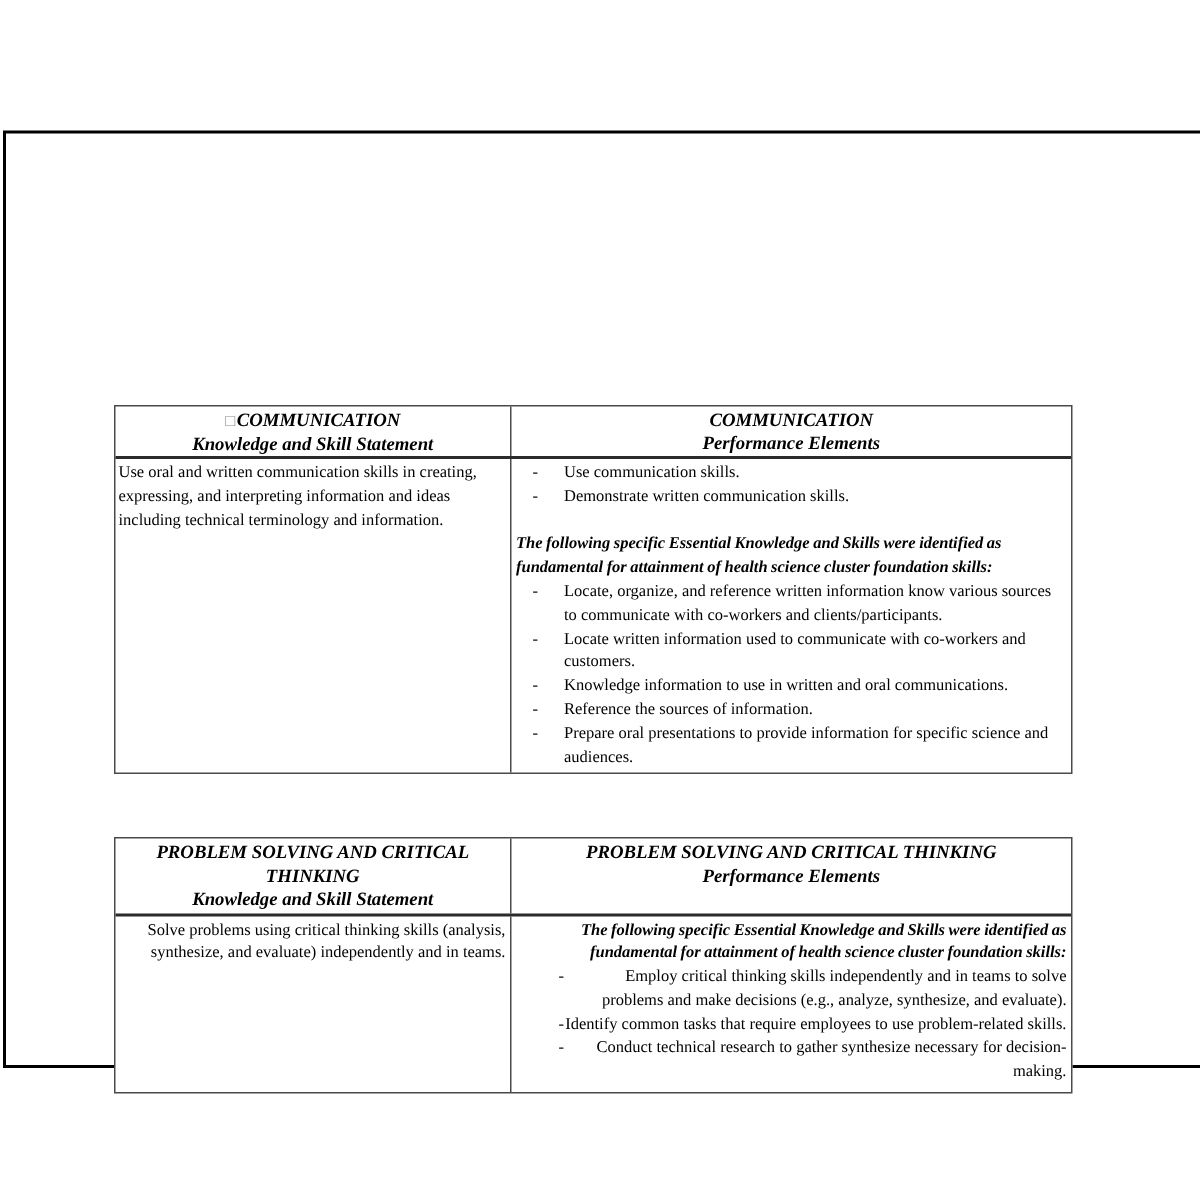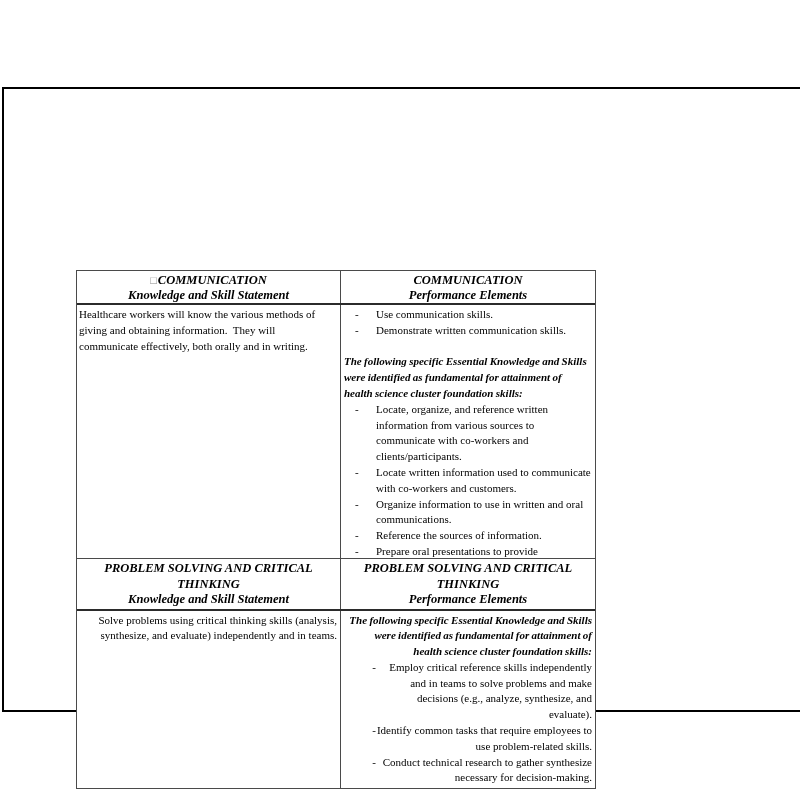--- a/index.html
+++ b/index.html
@@ -18,21 +18,21 @@
     top: 87px;
     width: 812px;   
     height: 625px;
     border: 2px solid #000;
     box-sizing: border-box;
     background: #fff;
   }
   .doc-table {
     position: absolute;
     left: 72px;
-    width: 520px;
+    width: 639px;
     border: 1px solid #4a4a4a;
     box-sizing: border-box;
     background: #fff;
   }
   .doc-table.t1 { top: 181px; }
   .doc-table.t2 { top: 469px; }
   .thead {
     display: grid;
     grid-template-columns: 263px 1fr;
     border-bottom: 2px solid #2b2b2b;
@@ -103,44 +103,44 @@
         <div><span class="missing-box-glyph">□</span><span>COMMUNICATION</span></div>
         <div>Knowledge and Skill Statement</div>
       </div>
       <div class="th th-right">
         <div>COMMUNICATION</div>
         <div>Performance Elements</div>
       </div>
     </div>
     <div class="tbody">
       <div class="td">
-        <p class="para para-spaced">Healthcare workers will know the various methods of giving and obtaining information.  They will communicate effectively, both orally and in writing.</p>
+        <p class="para">Use oral and written communication skills in creating, expressing, and interpreting information and ideas including technical terminology and information.</p>
       </div>
       <div class="td td-right">
         <div class="bullet">
           <span class="dash">-</span>
           <span class="btxt">Use communication skills.</span>
         </div>
         <div class="bullet">
           <span class="dash">-</span>
           <span class="btxt">Demonstrate written communication skills.</span>
         </div>
         <div class="spacer-line"></div>
         <p class="emphasis">The following specific Essential Knowledge and Skills were identified as fundamental for attainment of health science cluster foundation skills:</p>
         <div class="bullet">
           <span class="dash">-</span>
-          <span class="btxt">Locate, organize, and reference written information from various sources to communicate with co-workers and clients/participants.</span>
+          <span class="btxt">Locate, organize, and reference written information know various sources to communicate with co-workers and clients/participants.</span>
         </div>
         <div class="bullet">
           <span class="dash">-</span>
           <span class="btxt">Locate written information used to communicate with co-workers and customers.</span>
         </div>
         <div class="bullet">
           <span class="dash">-</span>
-          <span class="btxt">Organize information to use in written and oral communications.</span>
+          <span class="btxt">Knowledge information to use in written and oral communications.</span>
         </div>
         <div class="bullet">
           <span class="dash">-</span>
           <span class="btxt">Reference the sources of information.</span>
         </div>
         <div class="bullet">
           <span class="dash">-</span>
           <span class="btxt">Prepare oral presentations to provide information for specific science and audiences.</span>
         </div>
       </div>
@@ -159,21 +159,21 @@
       </div>
     </div>
     <div class="tbody">
       <div class="td">
         <p class="para">Solve problems using critical thinking skills (analysis, synthesize, and evaluate) independently and in teams.</p>
       </div>
       <div class="td td-right">
         <p class="emphasis">The following specific Essential Knowledge and Skills were identified as fundamental for attainment of health science cluster foundation skills:</p>
         <div class="bullet">
           <span class="dash">-</span>
-          <span class="btxt">Employ critical reference skills independently and in teams to solve problems and make decisions (e.g., analyze, synthesize, and evaluate).</span>
+          <span class="btxt">Employ critical thinking skills independently and in teams to solve problems and make decisions (e.g., analyze, synthesize, and evaluate).</span>
         </div>
         <div class="bullet">
           <span class="dash">-</span>
           <span class="btxt">Identify common tasks that require employees to use problem-related skills.</span>
         </div>
         <div class="bullet">
           <span class="dash">-</span>
           <span class="btxt">Conduct technical research to gather synthesize necessary for decision-making.</span>
         </div>
       </div>

